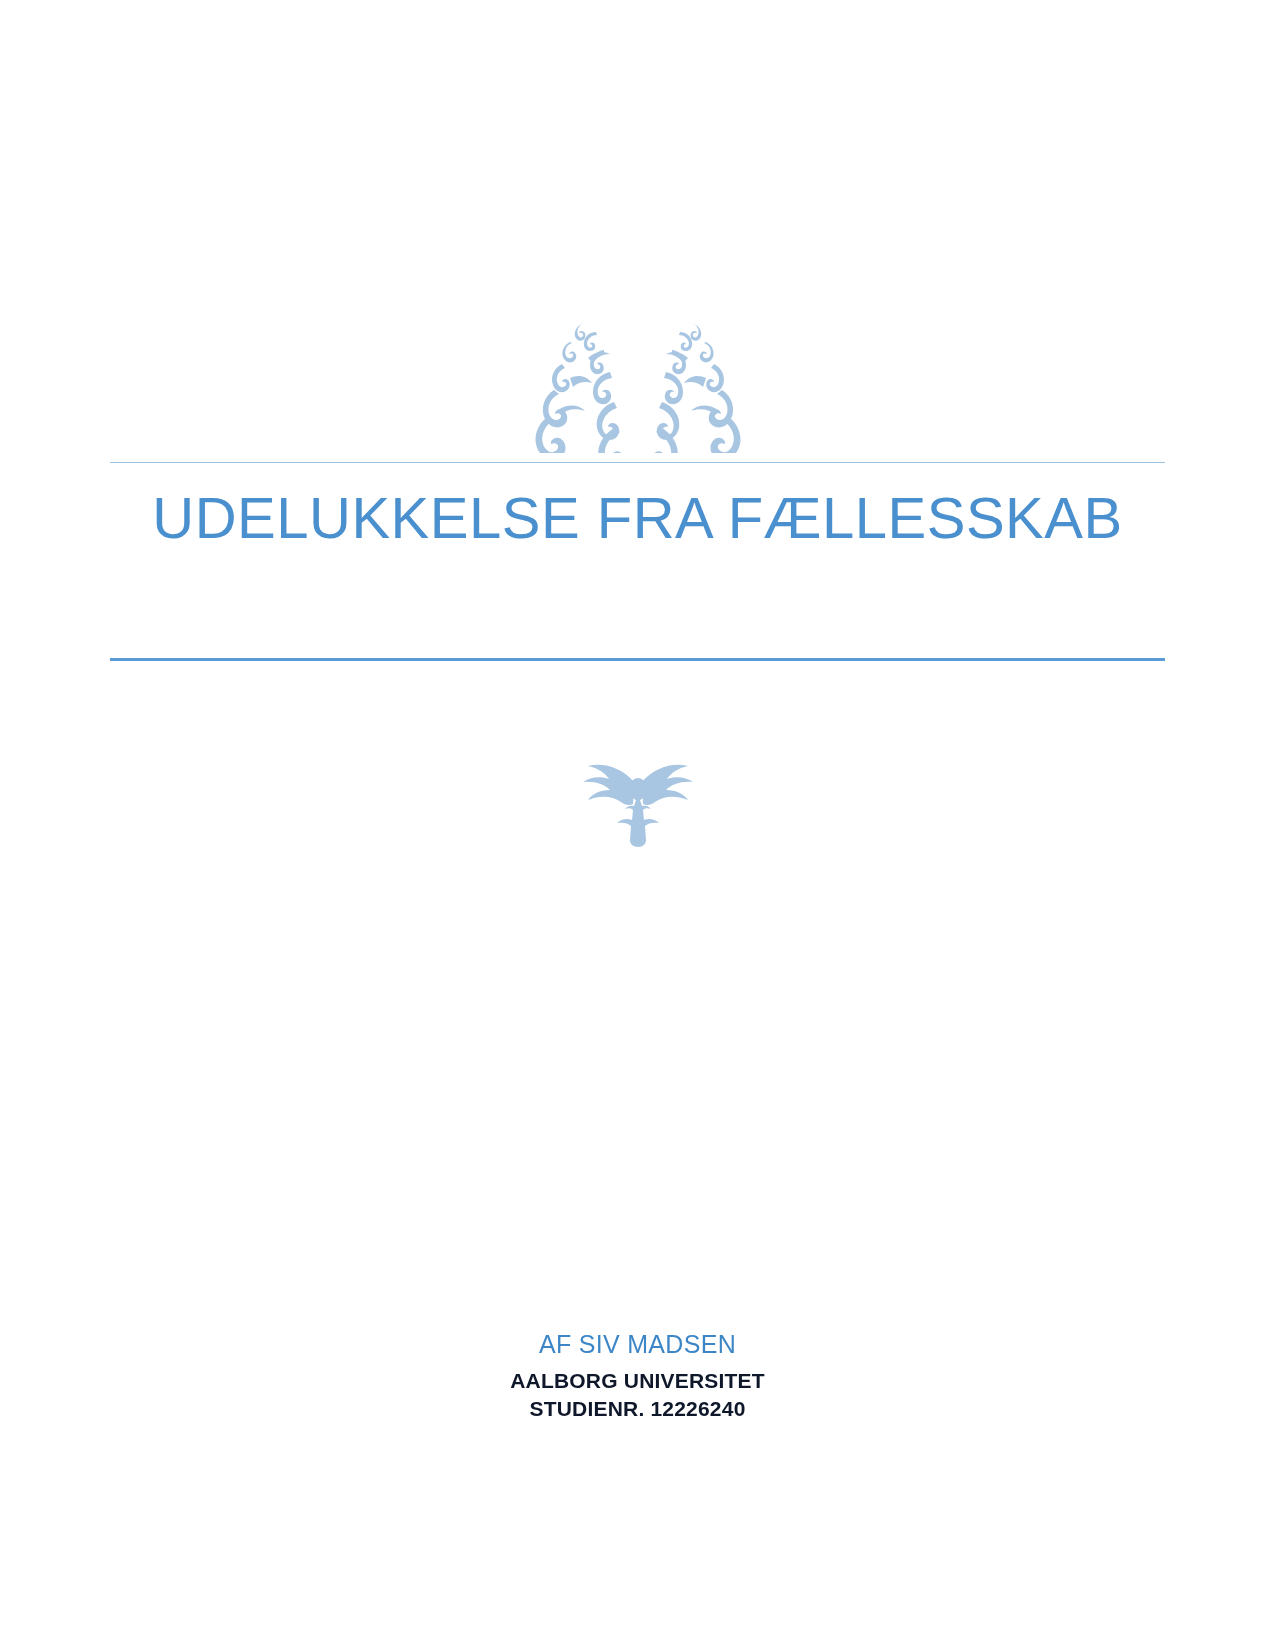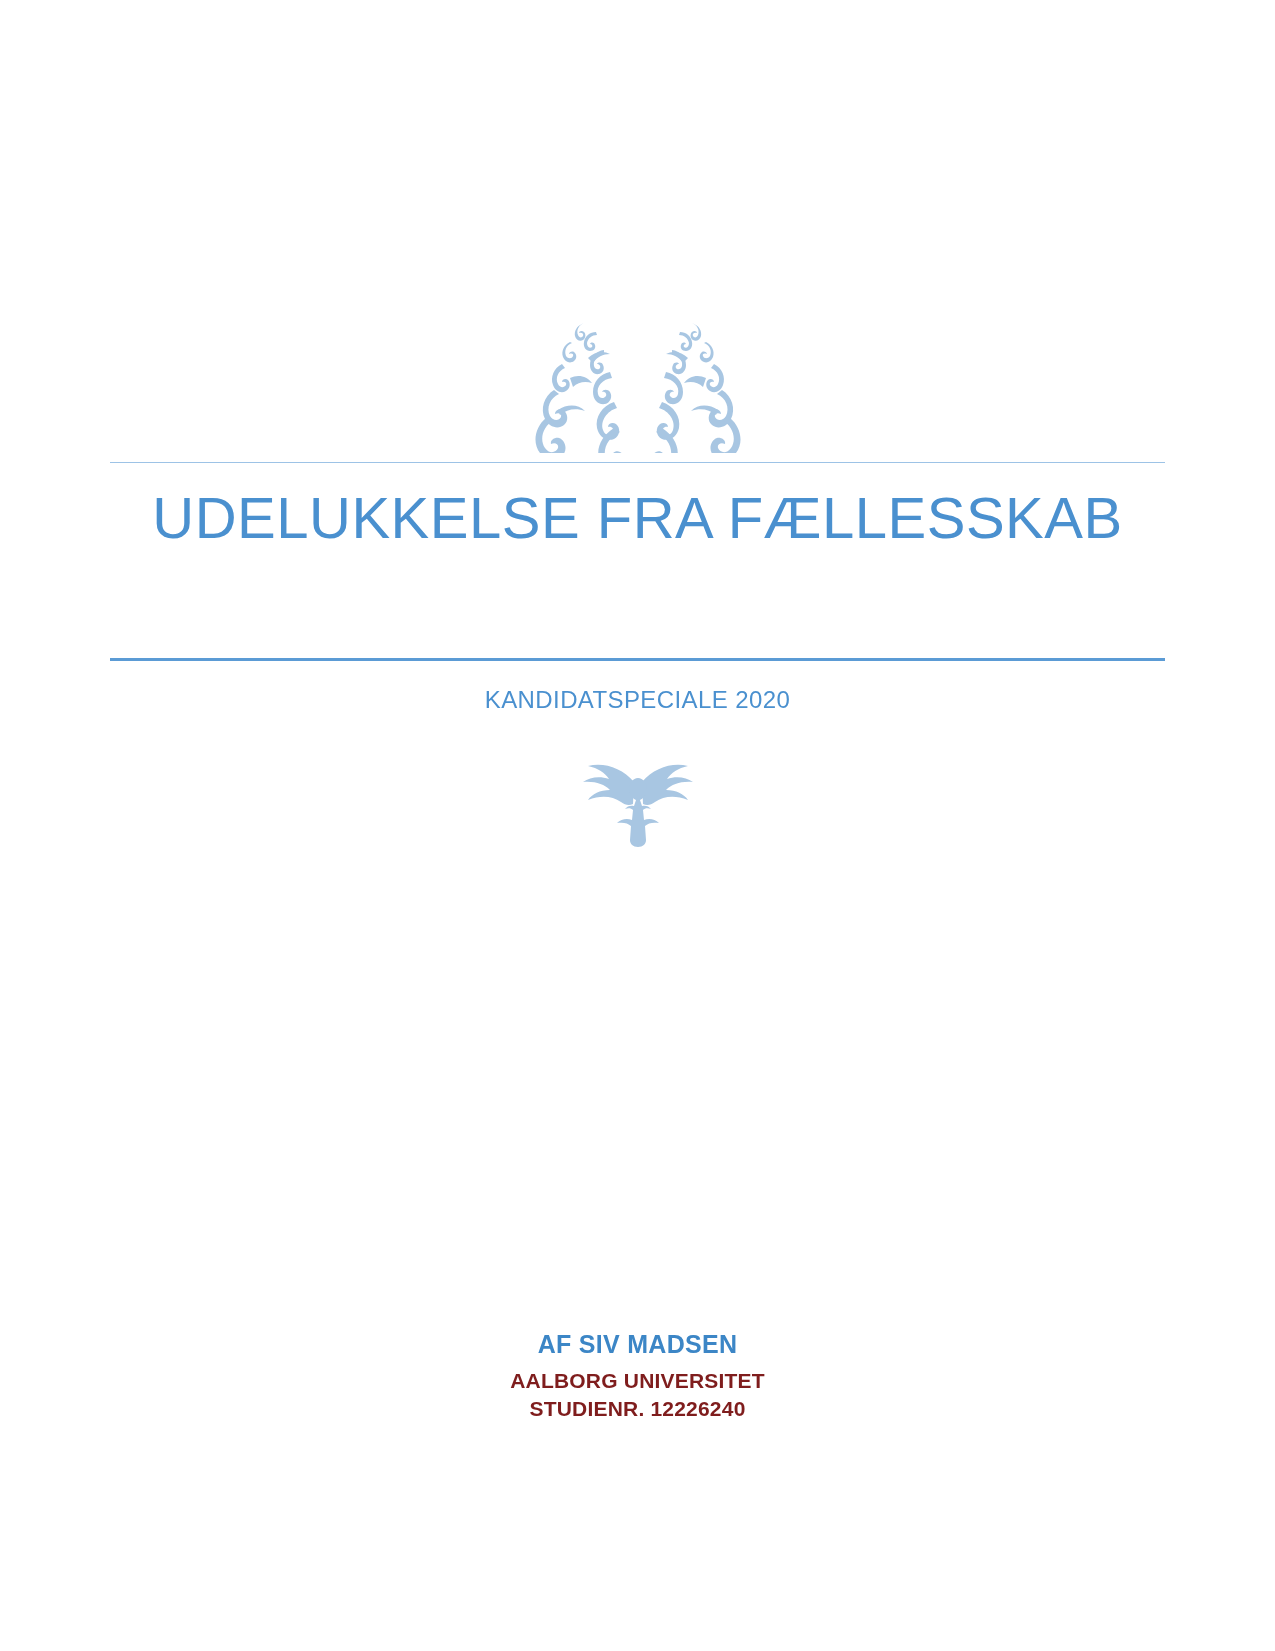--- a/index.html
+++ b/index.html
@@ -99,26 +99,26 @@
   .author-block {
     position: absolute;
     left: 110px;
     top: 1330px;
     width: 1055px;
     text-align: center;
   }
   .author-name {
     color: #3c86c6;
     font-size: 25px;
-    font-weight: 700;
+    font-weight: 400;
     letter-spacing: 0.3px;
     margin-bottom: 8px;
   }
   .author-line {
-    color: #7f1d1d;
+    color: #0f172a;
     font-size: 21px;
     font-weight: 700;
     letter-spacing: 0.2px;
     line-height: 1.35;
   }
 </style>
 </head>
 <body>
 
 <div class="page">
@@ -164,21 +164,20 @@
     </span>
   </div>
 
   <div class="rule rule-top"></div>
   <div class="rule rule-bottom"></div>
 
   <div class="title-block">
     <div class="title-line">UDELUKKELSE FRA FÆLLESSKAB</div>
   </div>
 
-  <div class="subtitle">KANDIDATSPECIALE 2020</div>
 
   <div class="ornament-mid">
     <span>
       <svg width="120" height="105" viewBox="0 0 120 105" xmlns="http://www.w3.org/2000/svg">
         <g fill="#a8c6e2">
 
           <path d="M56 34C44 20 26 14 10 18c10 2 17 7 21 13-9-3-19-2-26 3 12-1 21 2 27 8-10 0-18 4-22 10 13-5 24-4 33 2 4 3 8 4 12 2z"></path>
 
           <path d="M64 34c12-14 30-20 46-16-10 2-17 7-21 13 9-3 19-2 26 3-12-1-21 2-27 8 10 0 18 4 22 10-13-5-24-4-33 2-4 3-8 4-12 2z"></path>
 

